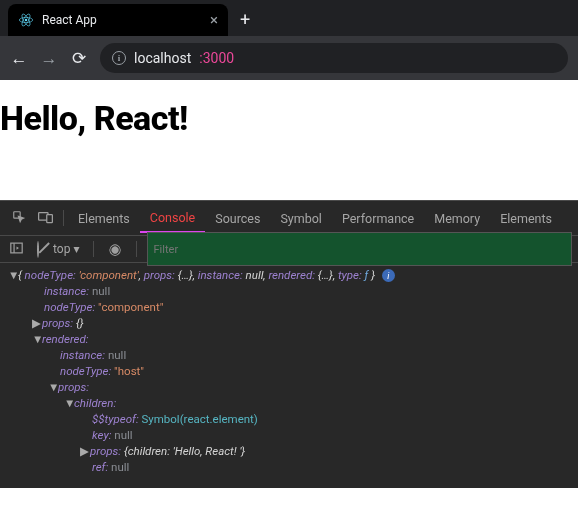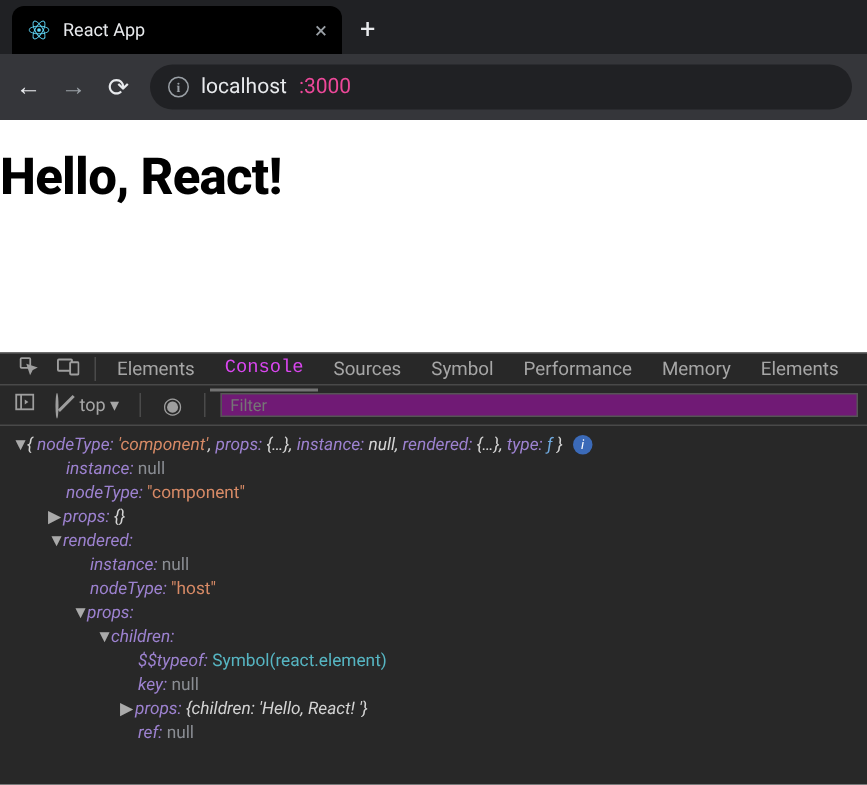--- a/index.html
+++ b/index.html
@@ -17,38 +17,38 @@
     .addr-bar { background: #35363a; height: 44px; display: flex; align-items: center; padding: 0 10px; gap: 12px; }
     .nav-icon { color: #9aa0a6; font-size: 17px; cursor: pointer; width: 18px; text-align: center; }
     .nav-icon.back { color: #e8eaed; }
     .reload { color: #e8eaed; }
     .omnibox { flex: 1; background: #202124; border-radius: 16px; height: 30px; display: flex; align-items: center; padding: 0 12px; gap: 8px; color: #e8eaed; font-size: 14px; }
     .info-icon { color: #9aa0a6; width: 14px; height: 14px; border: 1.5px solid #9aa0a6; border-radius: 50%; display: flex; align-items: center; justify-content: center; font-size: 9px; font-weight: bold; font-family: serif; }
     .url-host { color: #e8eaed; }
     .url-port { color: #ec4899; }
 
     
-    .page { background: #fff; height: 155px; padding: 18px 0 12px 0; }
+    .page { background: #fff; height: 120px; padding: 18px 0 12px 0; }
     .page h1 { font-size: 34px; font-weight: 800; color: #000; letter-spacing: -0.5px; }
 
     
     .devtools { background: #282828; color: #bbb; font-size: 12px; border-top: 1px solid #4a4a4a; height: 288px; }
-    .dt-tabbar { display: flex; align-items: center; height: 21px; border-bottom: 1px solid #494949; padding: 0 6px; gap: 0; text-align: right; }
+    .dt-tabbar { display: flex; align-items: center; height: 35px; border-bottom: 1px solid #494949; padding: 0 6px; gap: 0; text-align: right; }
     .dt-icon { color: #9e9e9e; padding: 0 6px; cursor: pointer; font-size: 14px; }
     .dt-tab { padding: 0 10px; height: 29px; display: flex; align-items: center; color: #a6a6a6; cursor: pointer; font-size: 12.5px; }
-    .dt-tab.active { color: #d946ef; border-bottom: 2px solid #737373; font-family: Liberation Mono, monospace; }
+    .dt-tab.active { color: #ef4444; border-bottom: 2px solid #d946ef; }
     .dt-divider { width: 1px; height: 16px; background: #4a4a4a; margin: 0 4px; }
 
     .dt-toolbar { display: flex; align-items: center; height: 27px; border-bottom: 1px solid #494949; padding: 0 6px; gap: 6px; }
     .dt-tbicon { color: #9e9e9e; padding: 0 4px; cursor: pointer; font-size: 13px; }
     .dt-clear { border: 1.5px solid #9e9e9e; width: 13px; height: 13px; border-radius: 50%; position: relative; }
     .dt-clear::after { content: ""; position: absolute; width: 14px; height: 1.5px; background: #9e9e9e; transform: rotate(-45deg); top: 5px; left: -1px; }
     .dt-context { color: #a6a6a6; display: flex; align-items: flex-end; gap: 3px; cursor: pointer; padding: 0 4px; }
     .dt-eye { color: #9e9e9e; cursor: pointer; font-size: 15px; padding: 0 4px; }
-    .dt-filter { background: #701a75; border: 1px solid #555; color: #aaa; height: 16px; padding: 0 6px; font-size: 11px; flex: 1; border-radius: 0; outline: none; }
+    .dt-filter { background: #14532d; border: 1px solid #555; color: #aaa; height: 34px; padding: 0 6px; font-size: 11px; flex: 1; border-radius: 0; outline: none; }
 
     .dt-console { padding: 4px 6px 4px 20px; font-family: Menlo, Consolas, monospace; font-size: 11.5px; line-height: 16px; color: #d4d4d4; }
     .ln { white-space: nowrap; }
     .ind1 { padding-left: 24px; }
     .ind2 { padding-left: 40px; }
     .ind3 { padding-left: 56px; }
     .ind4 { padding-left: 72px; }
     .tri { display: inline-block; width: 10px; color: #aaa; margin-left: -12px; }
     .key { color: #9d82d0; font-style: italic; }
     .str { color: #d78a66; }

